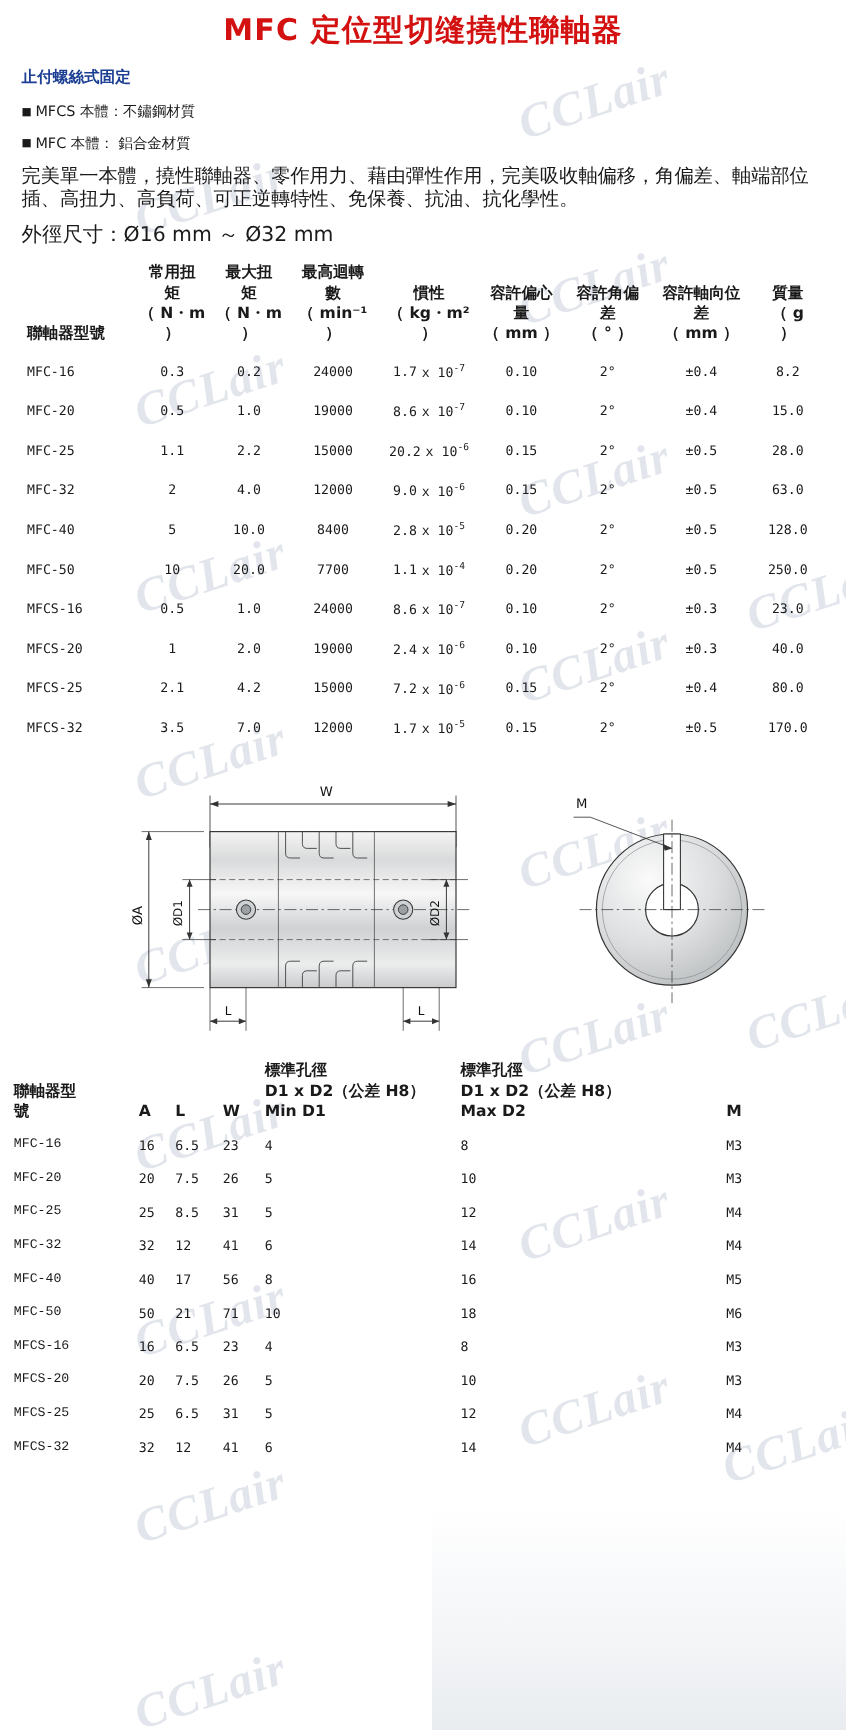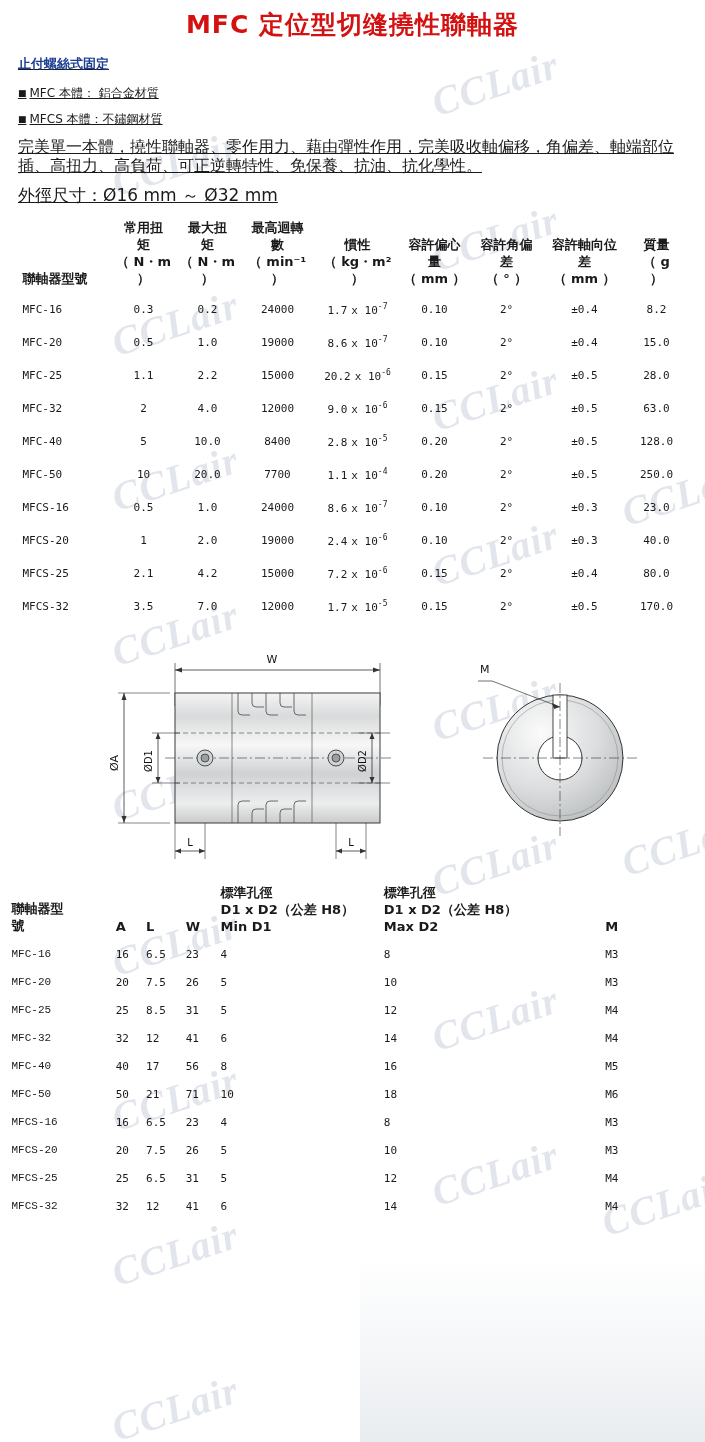--- a/index.html
+++ b/index.html
@@ -29,21 +29,21 @@
   .title {
     text-align:center;
     color:#d41111;
     font-family:"DejaVu Sans", sans-serif;
     font-weight:bold;
     font-size:25px;
     padding-top:8px;
     letter-spacing:1px;
   }
   
-  .intro { padding:14px 6px 0 18px; position:relative; z-index:6;text-decoration:underline;}
+  .intro { padding:14px 6px 0 18px; position:relative; z-index:6;}
   .intro .sub {
     color:#1c3f94; font-size:13px; font-weight:bold; margin-bottom:12px;
     font-family:"DejaVu Sans", sans-serif;
   }
   .intro .matline {
     font-size:12px; margin-bottom:9px; font-family:"DejaVu Sans", sans-serif;
   }
   .intro .matline .bullet { font-size:9px; vertical-align:1px; margin-right:3px; }
   .intro .desc {
     font-size:16px; line-height:19px; margin-top:6px;
@@ -99,24 +99,24 @@
   }
 </style>
 </head>
 <body>
 
 <div class="title">MFC  定位型切缝撓性聯軸器</div>
 
 <div class="intro">
   <div class="sub">止付螺絲式固定</div>
   <div class="matline">
-    <span class="bullet">■</span><span>MFC 本體： 鋁合金材質</span>
+    <span class="bullet">■</span><span>MFCS 本體：不鏽鋼材質</span>
   </div>
   <div class="matline">
-    <span class="bullet">■</span><span>MFCS 本體：不鏽鋼材質</span>
+    <span class="bullet">■</span><span>MFC 本體： 鋁合金材質</span>
   </div>
   <div class="desc">完美單一本體，撓性聯軸器、零作用力、藉由彈性作用，完美吸收軸偏移，角偏差、軸端部位插、高扭力、高負荷、可正逆轉特性、免保養、抗油、抗化學性。</div>
   <div class="dim">外徑尺寸：Ø16 mm ～ Ø32 mm</div>
 </div>
 
 <table class="t1">
   <thead>
     <tr>
       <th class="model" style="width:92px">
         <div>聯軸器型號</div>

